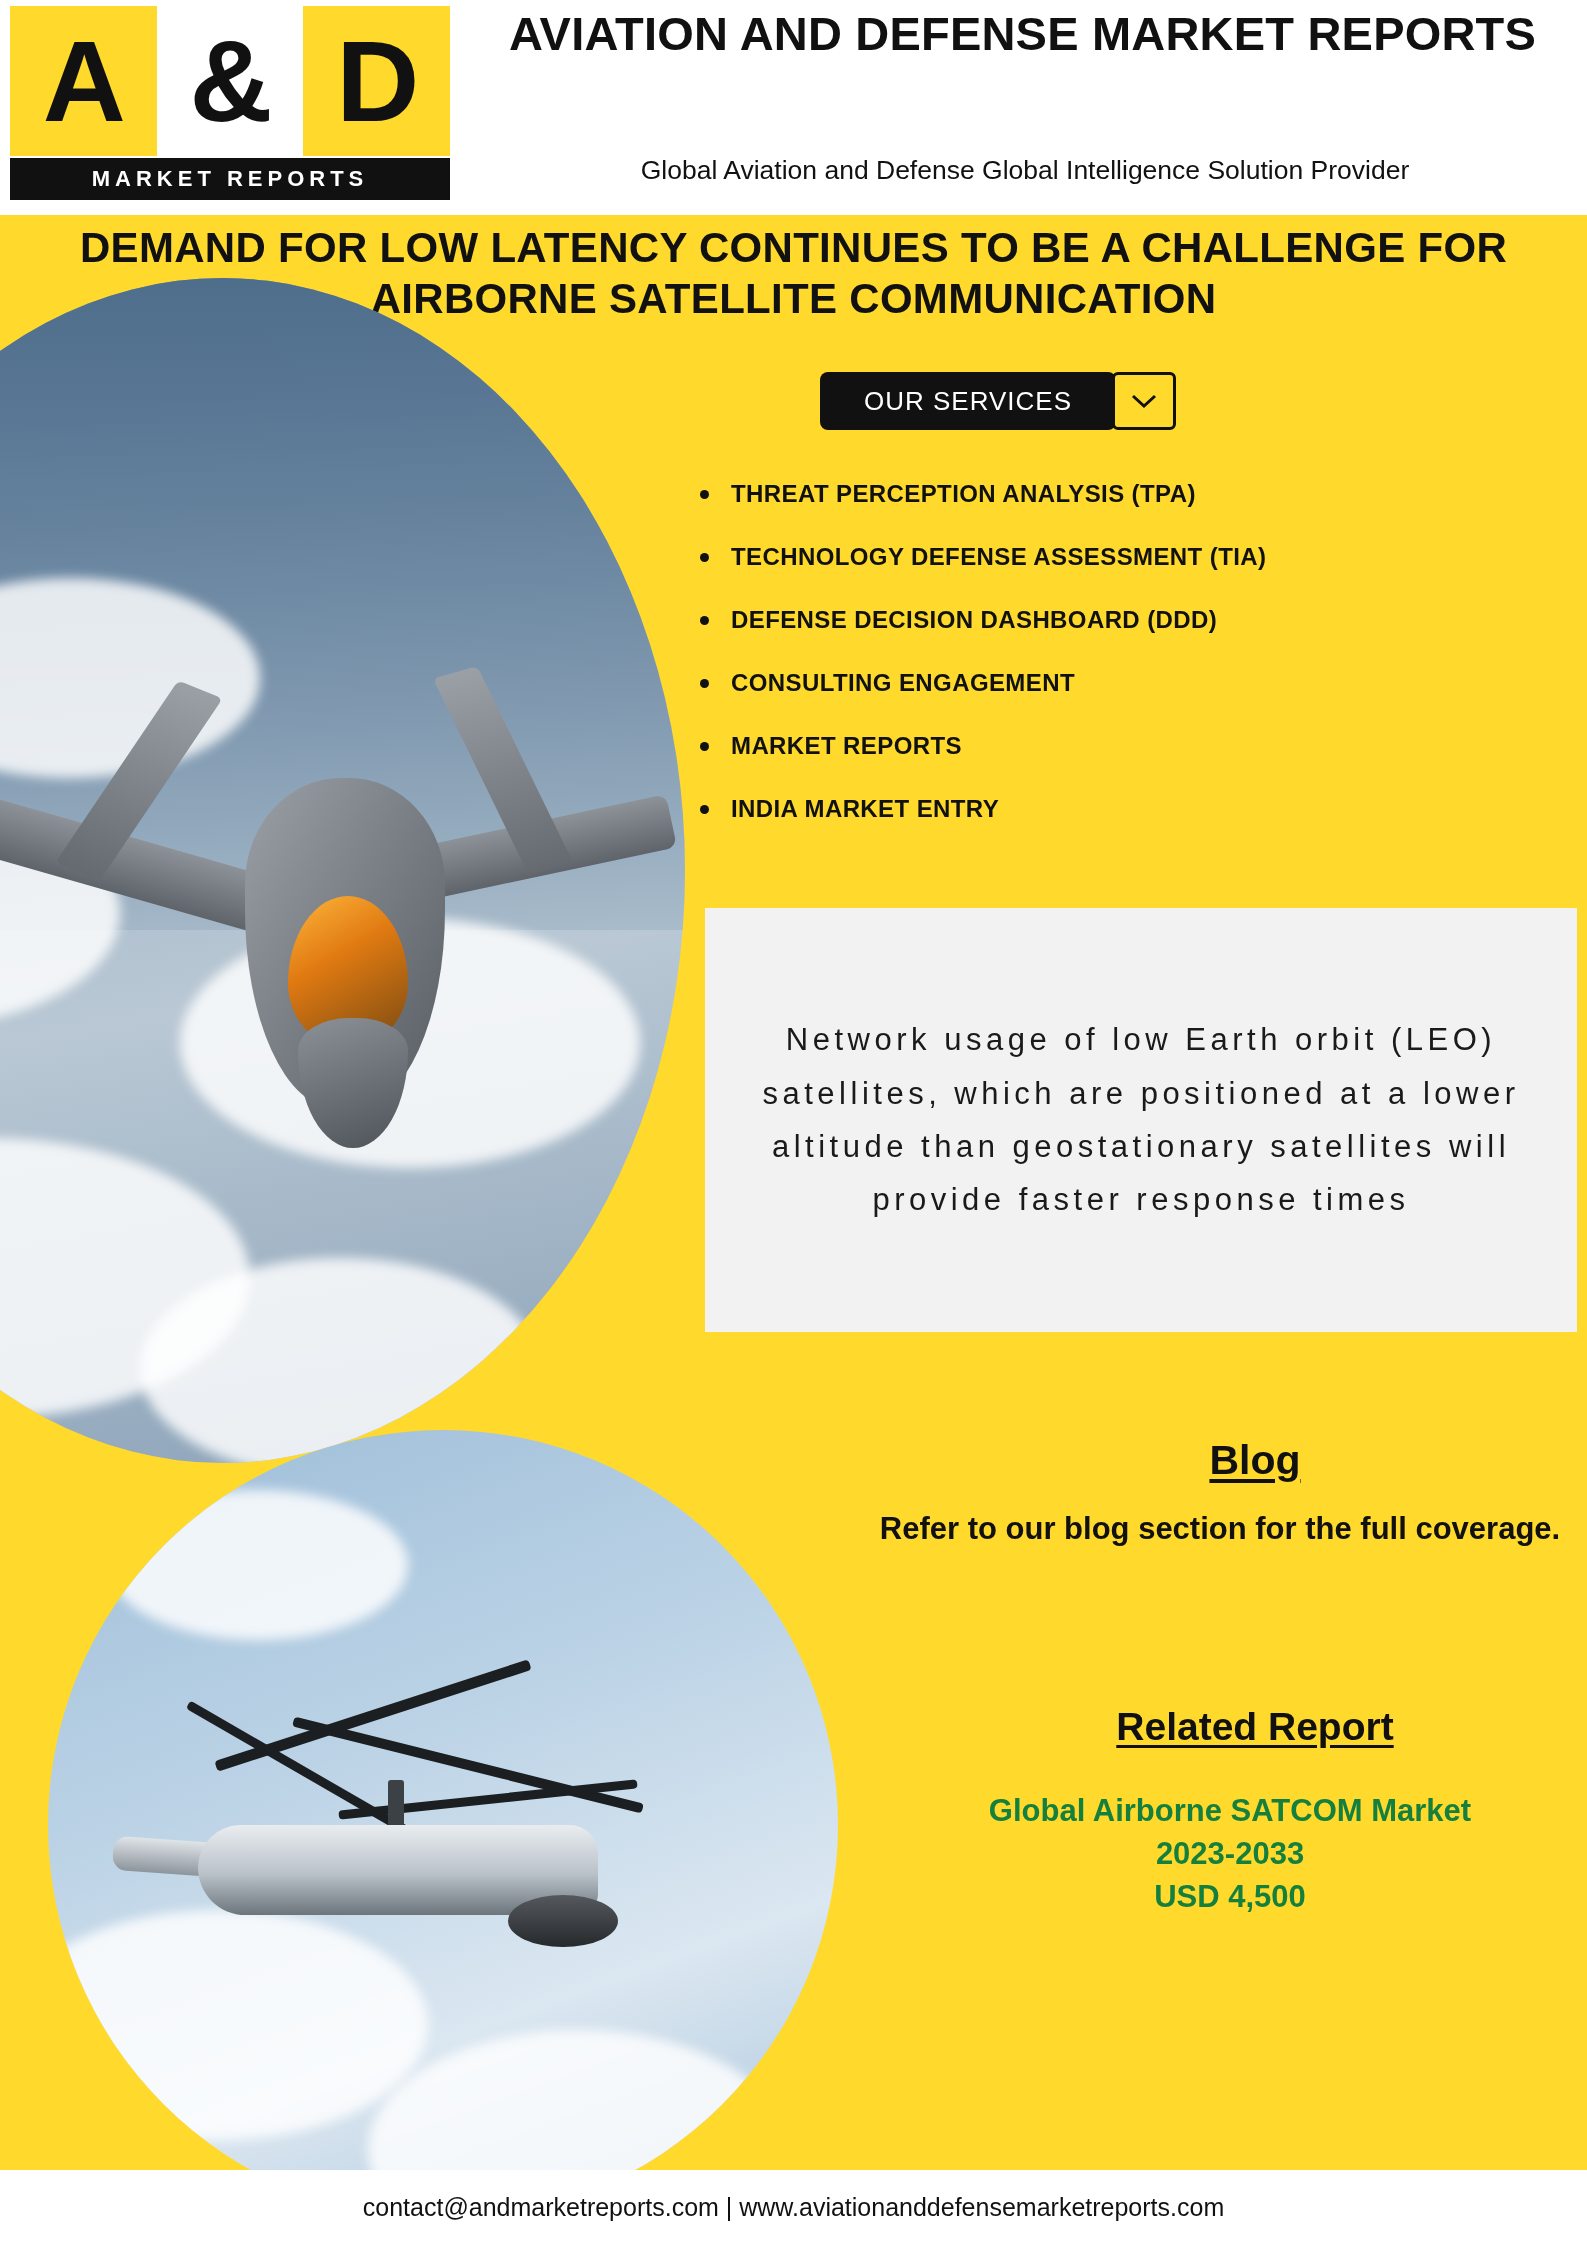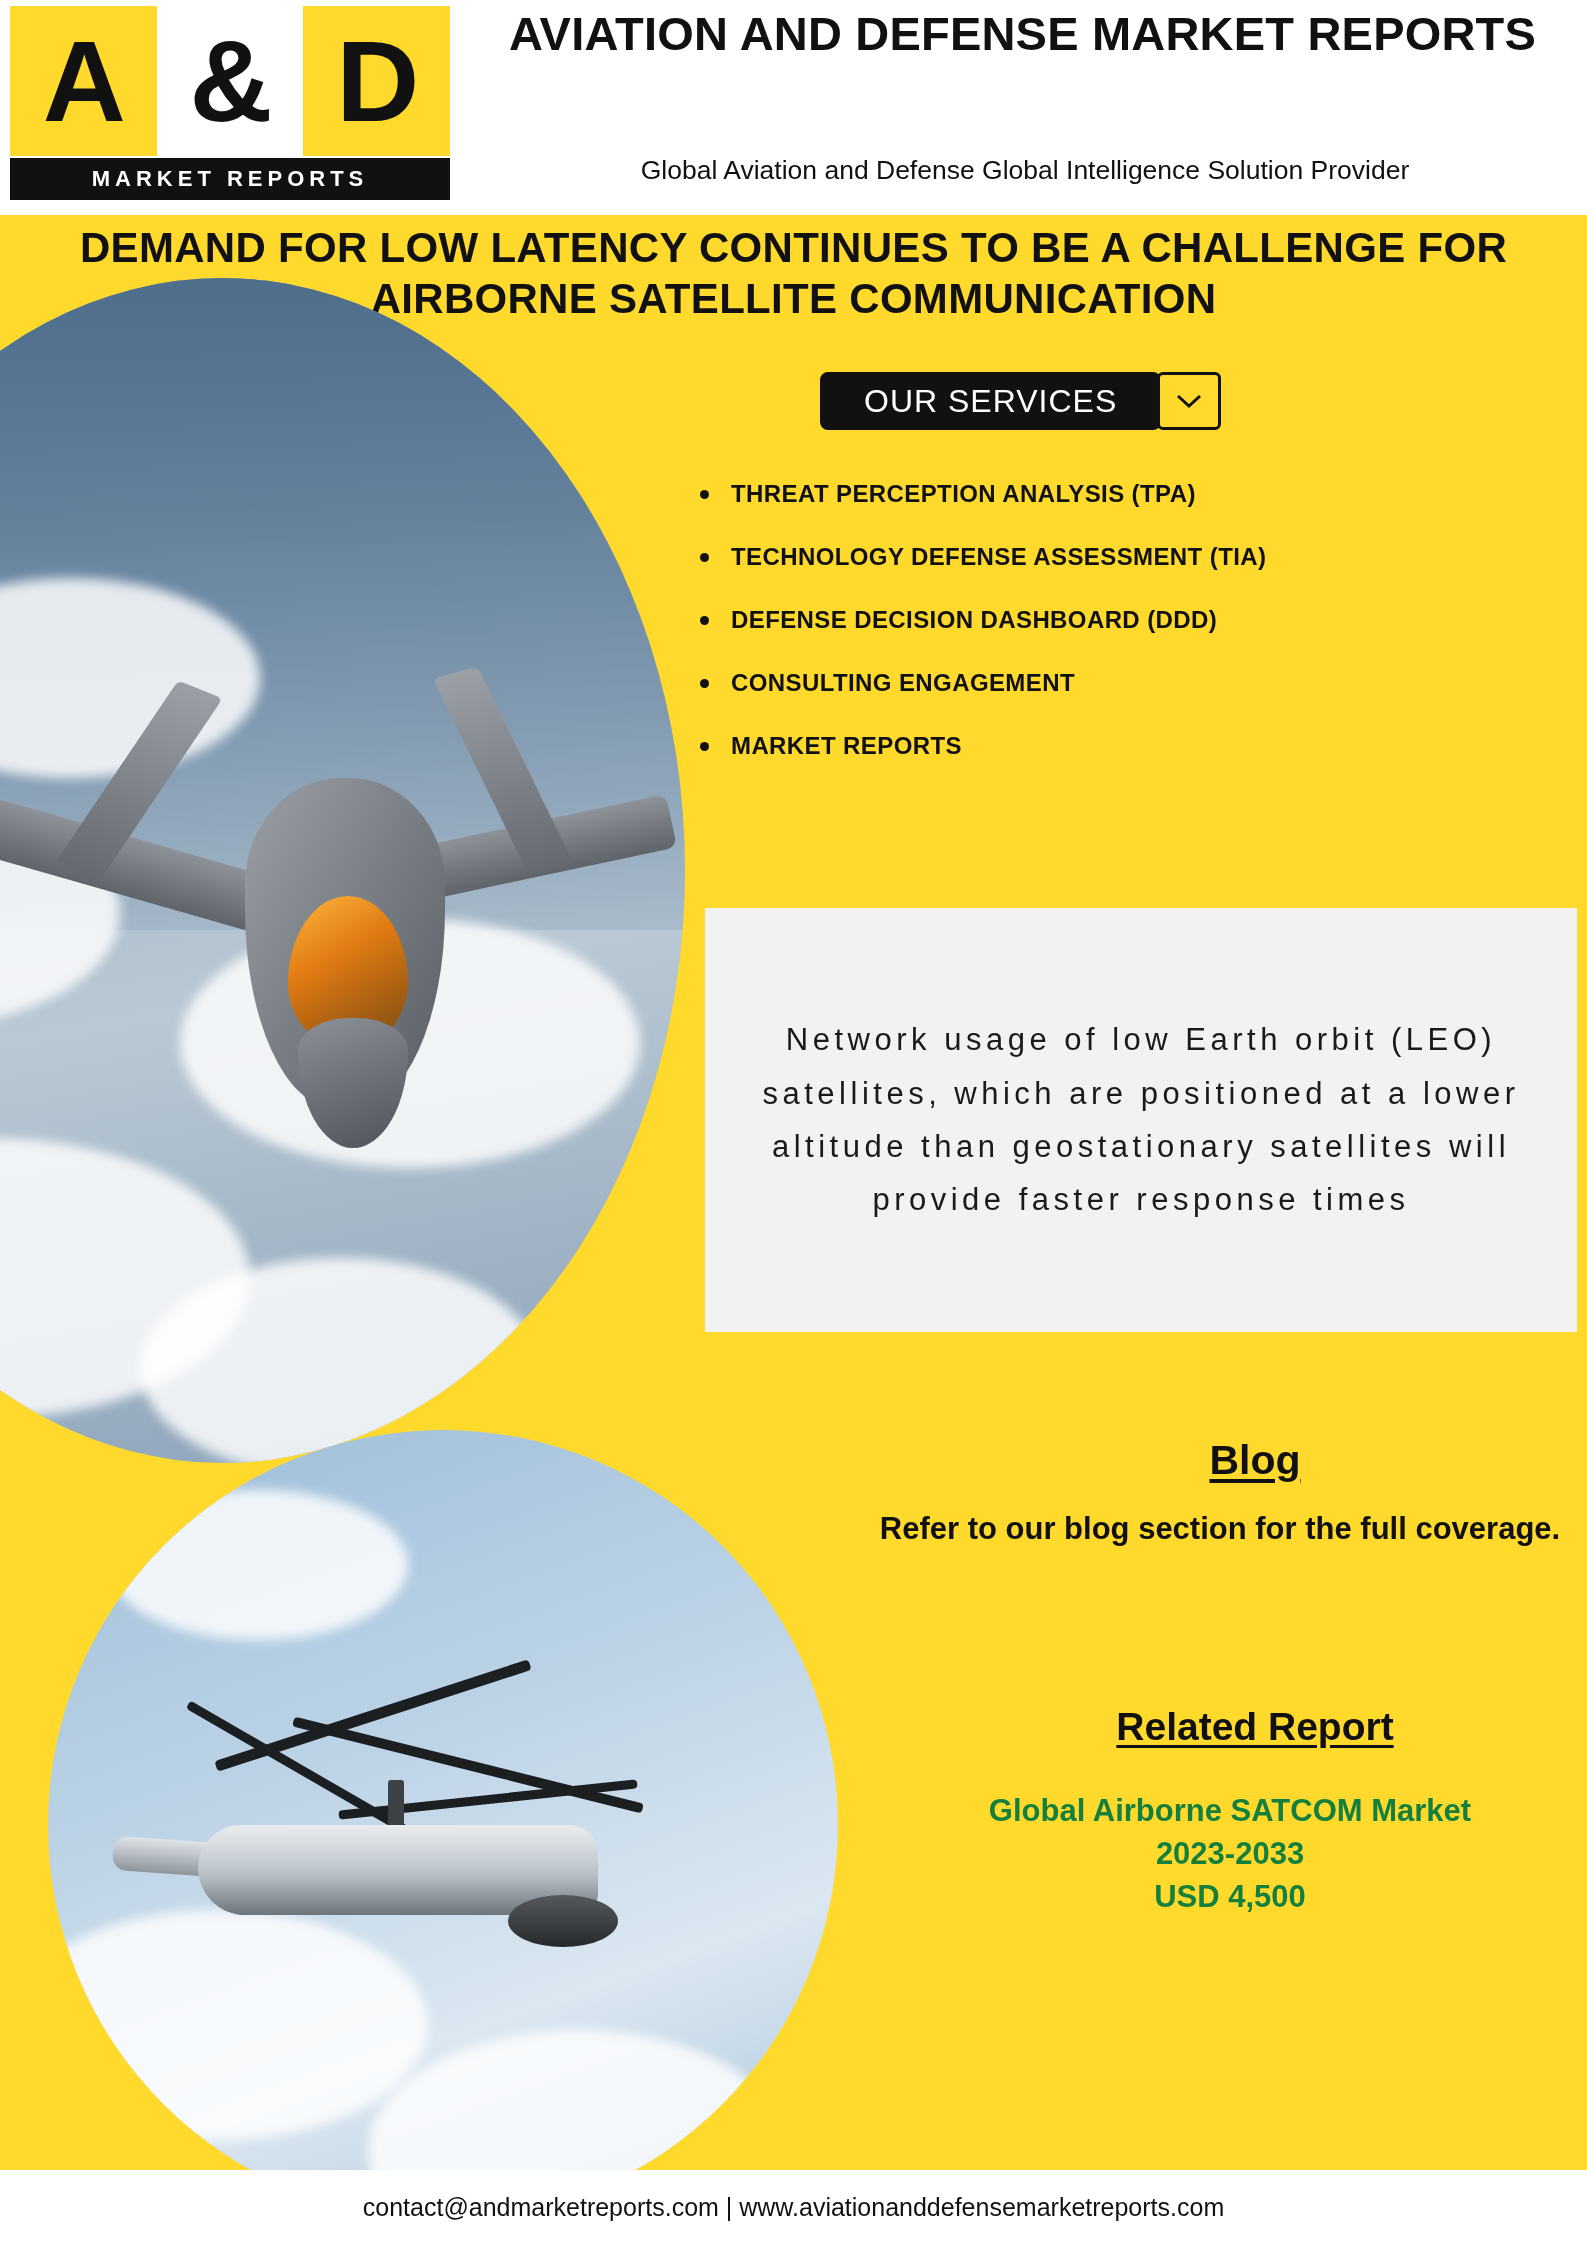--- a/index.html
+++ b/index.html
@@ -252,21 +252,21 @@
     position: absolute;
     left: 820px;
     top: 372px;
     display: flex;
     align-items: stretch;
     height: 58px;
   }
   .services-btn .lbl {
     background: #111111;
     color: #ffffff;
-    font-size: 32px;
+    font-size: 26px;
     font-weight: 500;
     letter-spacing: 1px;
     padding: 0 44px;
     display: flex;
     align-items: center;
     border-radius: 8px;
   }
   .services-btn .chev {
     width: 58px;
     background: #ffd92b;
@@ -471,20 +471,24 @@
       <span>DEFENSE DECISION DASHBOARD (DDD)</span>
     </div>
     <div class="svc-item">
       <span class="dot"></span>
       <span>CONSULTING ENGAGEMENT</span>
     </div>
     <div class="svc-item">
       <span class="dot"></span>
       <span>MARKET REPORTS</span>
     </div>
+    <div class="svc-item">
+      <span class="dot"></span>
+      <span>INDIA MARKET ENTRY</span>
+    </div>
   </div>
 
   <div class="quote">
     <p>Network usage of low Earth orbit (LEO) satellites, which are positioned at a lower altitude than geostationary satellites will provide faster response times</p>
   </div>
 
   <div class="blog-head">Blog</div>
   <div class="blog-text">Refer to our blog section for the full coverage.</div>
 
   <div class="related-head">Related Report</div>

